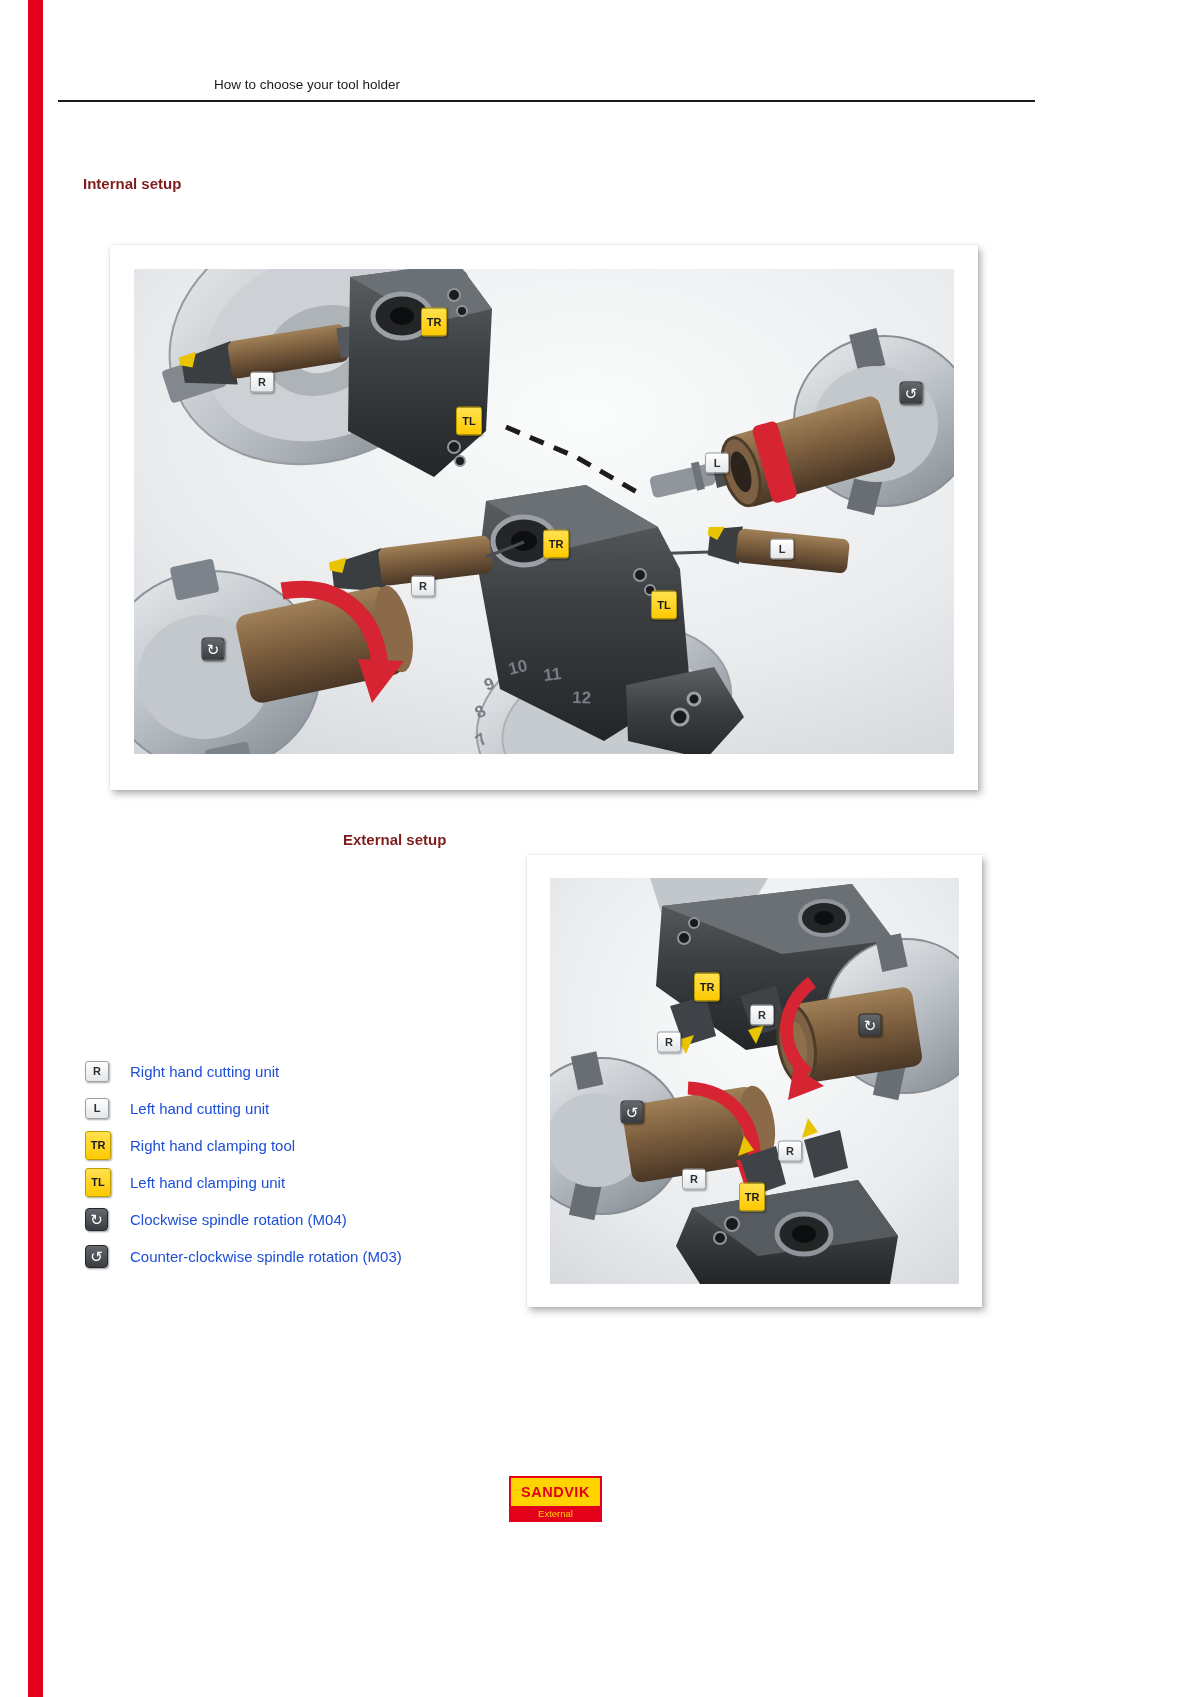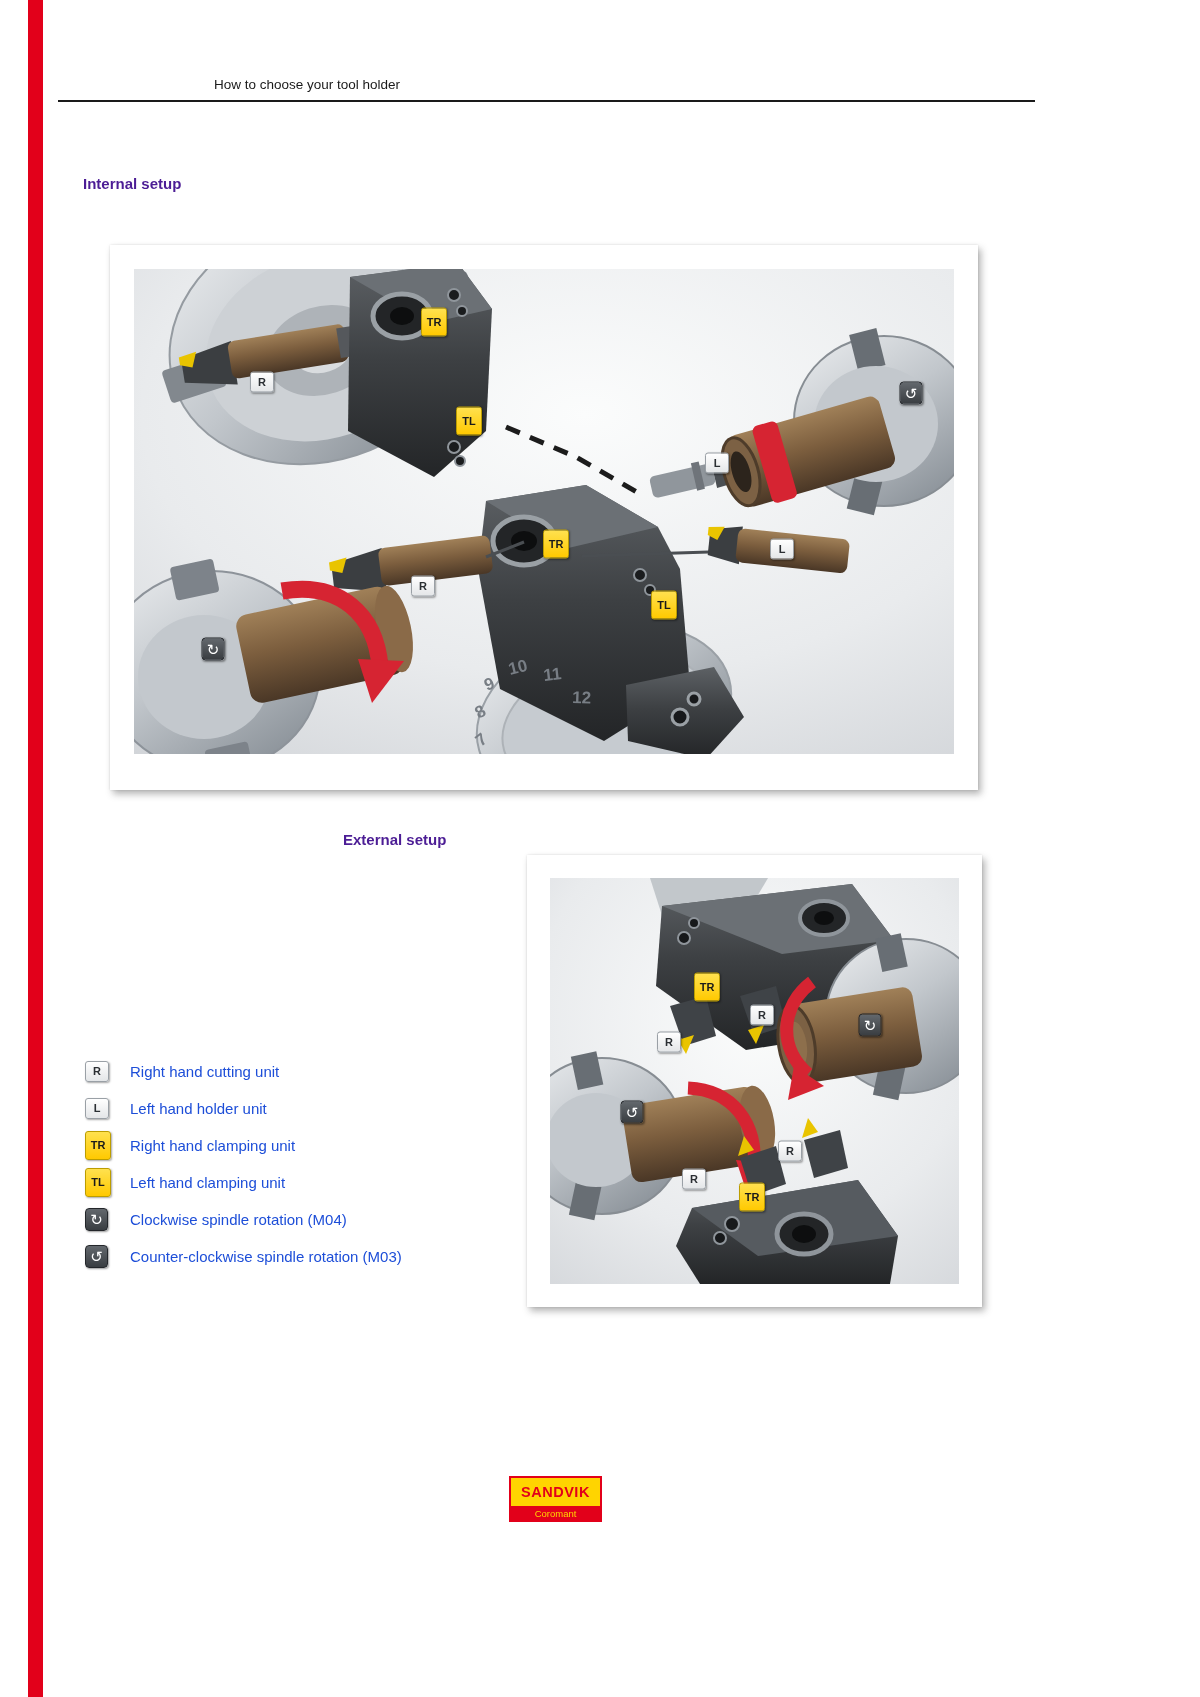--- a/index.html
+++ b/index.html
@@ -4,21 +4,21 @@
 <style>
   html,body{margin:0;padding:0;background:#ffffff;}
   .page{position:relative;width:1200px;height:1697px;background:#ffffff;
         font-family:"Liberation Sans",sans-serif;color:#1a1a1a;overflow:hidden;}
 
   .red-bar{position:absolute;left:28px;top:0;width:15px;height:1697px;background:#e2001a;}
 
   .header-title{position:absolute;left:214px;top:77px;font-size:13.5px;color:#1a1a1a;}
   .header-rule{position:absolute;left:58px;top:100px;width:977px;height:1.5px;background:#1a1a1a;}
 
-  .section-title{position:absolute;font-size:15px;font-weight:bold;color:#4c1d95;}
+  .section-title{position:absolute;font-size:15px;font-weight:bold;color:#7f1d1d;}
   #internal-title{left:83px;top:175px;}
   #external-title{left:343px;top:831px;}
 
   .photo-panel{position:absolute;background:#ffffff;
                box-shadow:3px 4px 7px rgba(40,40,40,.35),0 0 2px rgba(0,0,0,.12);}
   #internal-panel{left:110px;top:245px;width:868px;height:545px;}
   #external-panel{left:527px;top:855px;width:455px;height:452px;}
 
   .illo{position:absolute;}
   #internal-illo{left:24px;top:24px;width:820px;height:485px;}
@@ -329,27 +329,27 @@
     <div class="legend-row">
       <span class="legend-badge-cell">
           <span class="badge cut inline">R</span>
         </span>
       <span class="legend-label">Right hand cutting unit</span>
     </div>
     <div class="legend-row">
       <span class="legend-badge-cell">
           <span class="badge cut inline">L</span>
         </span>
-      <span class="legend-label">Left hand holder unit</span>
+      <span class="legend-label">Left hand cutting unit</span>
     </div>
     <div class="legend-row">
       <span class="legend-badge-cell">
           <span class="badge clamp inline">TR</span>
         </span>
-      <span class="legend-label">Right hand clamping unit</span>
+      <span class="legend-label">Right hand clamping tool</span>
     </div>
     <div class="legend-row">
       <span class="legend-badge-cell">
           <span class="badge clamp inline">TL</span>
         </span>
       <span class="legend-label">Left hand clamping unit</span>
     </div>
     <div class="legend-row">
       <span class="legend-badge-cell">
           <span class="badge rot inline">↻</span>
@@ -359,16 +359,16 @@
     <div class="legend-row">
       <span class="legend-badge-cell">
           <span class="badge rot inline">↺</span>
         </span>
       <span class="legend-label">Counter-clockwise spindle rotation (M03)</span>
     </div>
   </div>
 
   <div class="logo">
     <div class="logo-brand">SANDVIK</div>
-    <div class="logo-sub">Coromant</div>
+    <div class="logo-sub">External</div>
   </div>
 
 </div>
 
 </body></html>

